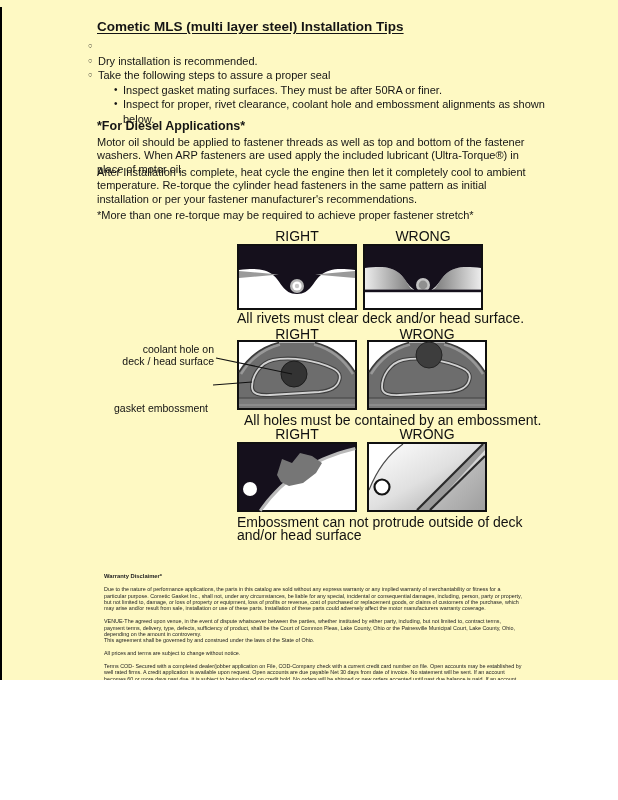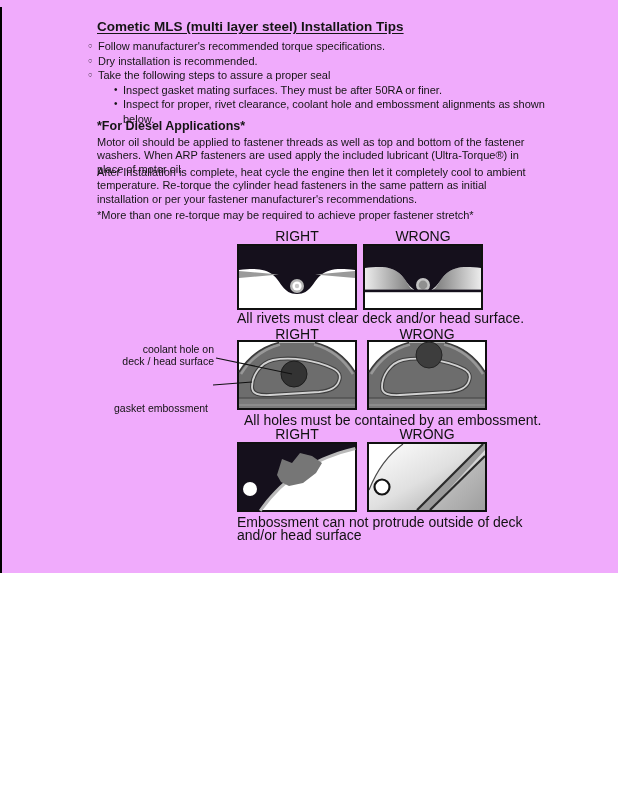--- a/index.html
+++ b/index.html
@@ -1,17 +1,17 @@
 <!DOCTYPE html>
 <html><head>
 <meta charset="utf-8">
 <style>
   html,body { margin:0; padding:0; background:#ffffff; }
   .page {
-    position:relative; width:618px; height:573px; background:#f0abfc;
+    position:relative; width:618px; height:680px; background:#fef9c3;
     font-family:"Liberation Sans","DejaVu Sans",sans-serif; color:#151515;
     overflow:hidden;
   }
   .edge-line { position:absolute; left:0; top:7px; width:2px; height:786px; background:#000; }
 
   .title {
     position:absolute; left:97px; top:19px; font-size:13.5px; font-weight:bold;
     text-decoration:underline; text-underline-offset:2px; white-space:nowrap;
   }
 
@@ -48,21 +48,20 @@
 <body>
 
 <div class="page">
   <div class="edge-line"></div>
 
   <div class="title">Cometic MLS (multi layer steel) Installation Tips</div>
 
   <div class="tips">
     <div class="bullet">
       <span class="marker">○</span>
-      <span>Follow manufacturer's recommended torque specifications.</span>
     </div>
     <div class="bullet">
       <span class="marker">○</span>
       <span>Dry installation is recommended.</span>
     </div>
     <div class="bullet">
       <span class="marker">○</span>
       <span>Take the following steps to assure a proper seal</span>
     </div>
     <div class="bullet sub">

